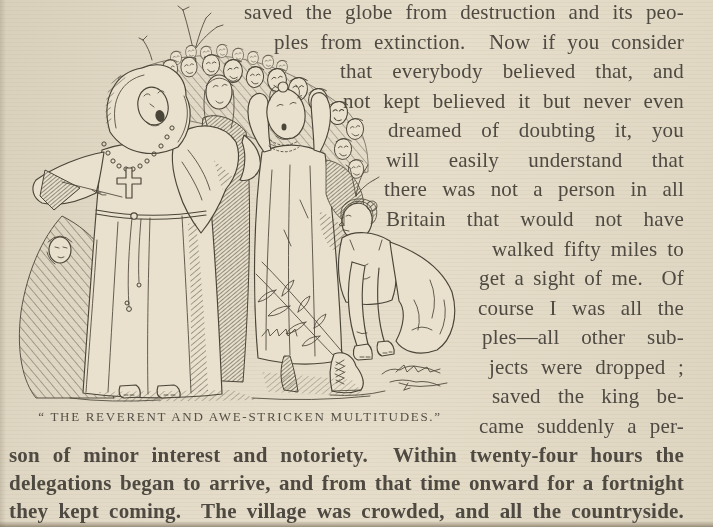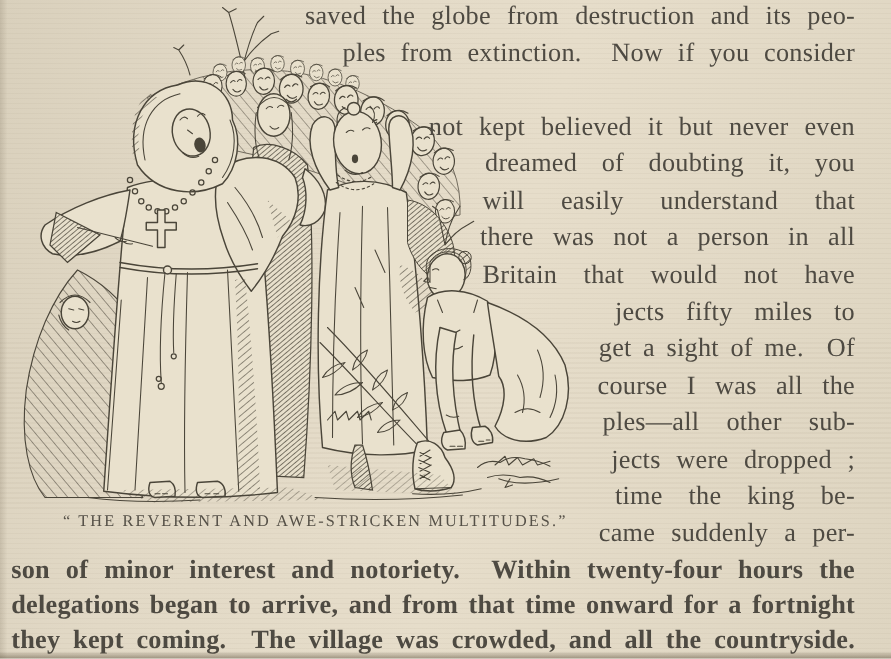--- a/index.html
+++ b/index.html
@@ -44,21 +44,21 @@
   }
   .fl{left:9px;font-weight:bold;}
   .l1{top:0;left:244px}.l2{top:30px;left:274px}.l3{top:59px;left:340px}
   .l4{top:89px;left:343px}.l5{top:118px;left:388px}.l6{top:148px;left:386px}
   .l7{top:177px;left:384px}.l8{top:207px;left:386px}.l9{top:237px;left:492px}
   .l10{top:266px;left:479px}.l11{top:296px;left:478px}.l12{top:325px;left:482px}
   .l13{top:355px;left:489px}.l14{top:384px;left:492px}.l15{top:414px;left:479px}
   .f1{top:443px}.f2{top:471px}.f3{top:499px}
   .caption{
     position:absolute;top:409px;left:26px;width:428px;
-    text-align:right;white-space:nowrap;
+    text-align:center;white-space:nowrap;
     color:var(--caption);
     font-size:13px;letter-spacing:1.7px;
   }
   .illus{position:absolute;left:0;top:0;width:480px;height:408px;}
   
   .ln{fill:none;stroke:var(--ink);stroke-width:1.15;stroke-linecap:round;stroke-linejoin:round;}
   .ln2{fill:none;stroke:var(--ink);stroke-width:.85;stroke-linecap:round;stroke-linejoin:round;}
   .fig{fill:var(--paper2);stroke:var(--ink);stroke-width:1.15;stroke-linejoin:round;}
   .head ellipse{fill:var(--paper2);stroke:var(--ink);stroke-width:1;}
   .head path{fill:none;stroke:var(--ink);stroke-width:.9;stroke-linecap:round;}
@@ -285,30 +285,31 @@
         <path class="ln2" d="M382,374 q8,-7 18,-4 q8,-6 20,-3 q10,1 20,6 M390,382 q12,-4 26,0 q12,-2 24,4"></path>
         <path class="ln2" d="M396,372 l8,-7 l3,7 l7,-6 l4,6 l9,-5 l3,5 l10,-3 M399,383 q18,7 48,0 M404,390 l4,-7 M404,390 l6,-2"></path>
       </g>
     </svg>
   </div>
 
   <div class="caption">“ THE REVERENT AND AWE-STRICKEN MULTITUDES.”</div>
 
   <div class="bl l1">saved the globe from destruction and its peo-</div>
   <div class="bl l2">ples from extinction.&nbsp; Now if you consider</div>
+  <div class="bl l3">that everybody believed that, and</div>
   <div class="bl l4">not kept believed it but never even</div>
   <div class="bl l5">dreamed of doubting it, you</div>
   <div class="bl l7">there was not a person in all</div>
   <div class="bl l6">will easily understand that</div>
   <div class="bl l8">Britain that would not have</div>
-  <div class="bl l9">jects fifty miles to</div>
+  <div class="bl l9">walked fifty miles to</div>
   <div class="bl l10">get a sight of me.&nbsp; Of</div>
   <div class="bl l11">course I was all the</div>
   <div class="bl l12">ples—all other sub-</div>
   <div class="bl l13">jects were dropped ;</div>
-  <div class="bl l14">time the king be-</div>
+  <div class="bl l14">saved the king be-</div>
   <div class="bl l15">came suddenly a per-</div>
 
   <div class="fl f1">son of minor interest and notoriety.&nbsp; Within twenty-four hours the</div>
   <div class="fl f2">delegations began to arrive, and from that time onward for a fortnight</div>
   <div class="fl f3">they kept coming.&nbsp; The village was crowded, and all the countryside.</div>
 
 </div>
 
 </body></html>

